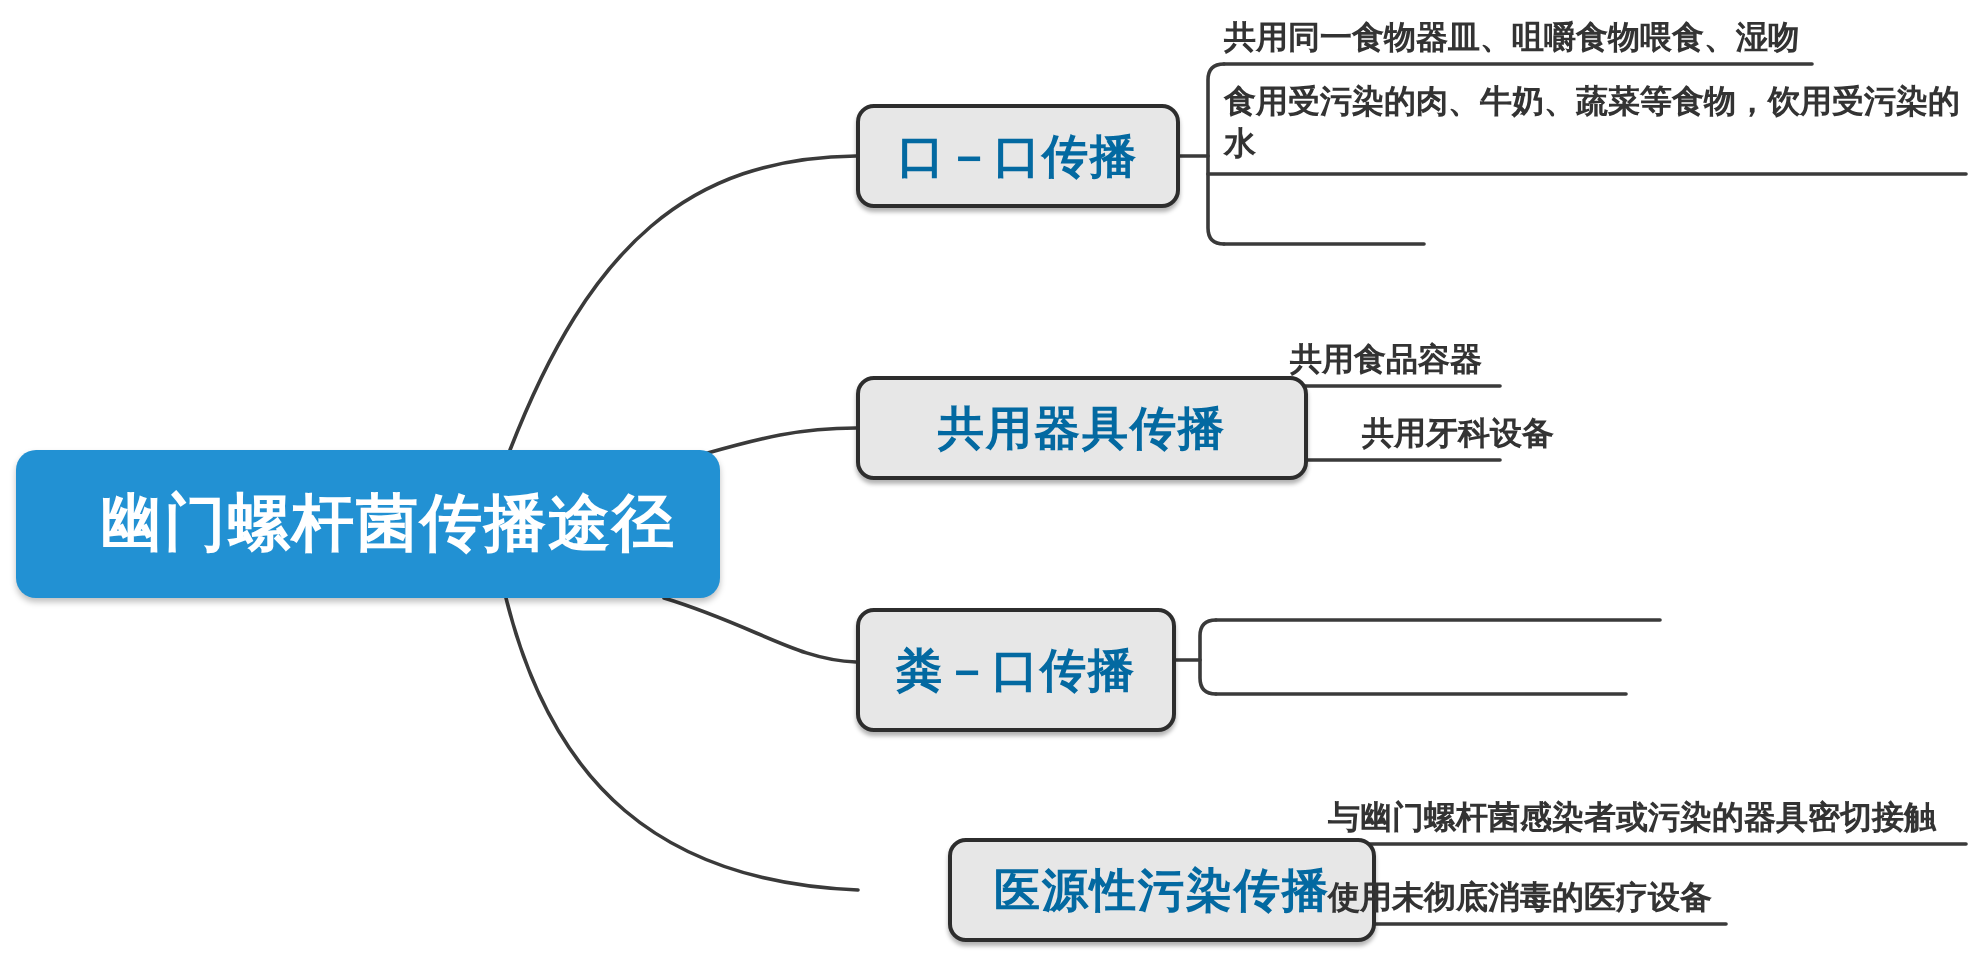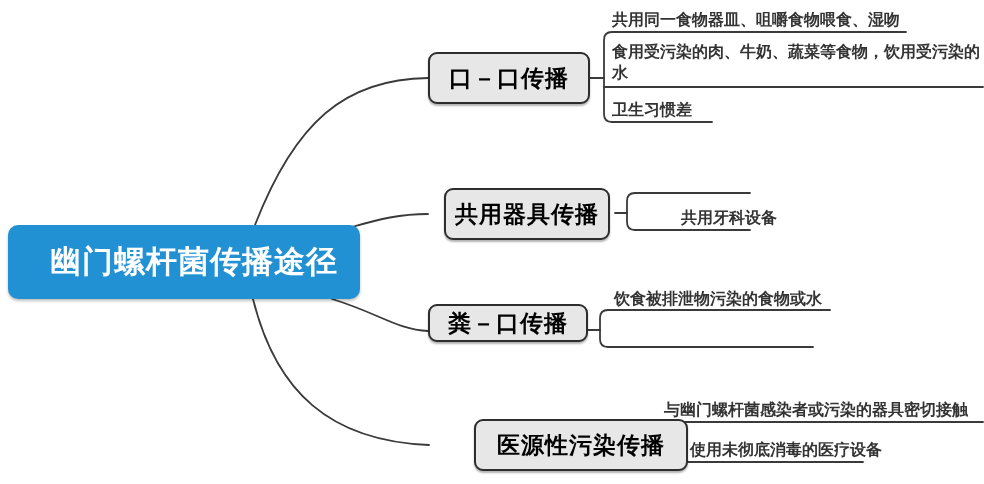--- a/index.html
+++ b/index.html
@@ -24,40 +24,40 @@
     background: #2291d3; border-radius: 10px;
     display: flex; align-items: center; justify-content: center;
     color: #ffffff; font-size: 31px; font-weight: bold; letter-spacing: 1px;
     box-shadow: 0 2px 3px rgba(0,0,0,0.25);
     padding-left: 20px;
   }
   .branch-node {
     position: absolute;
     background: #e7e7e7; border: 2px solid #2d2d2d; border-radius: 9px;
     display: flex; align-items: center; justify-content: center;
-    color: #000000; font-size: 23px; font-weight: bold; letter-spacing: 1px;
+    color: #0369a1; font-size: 23px; font-weight: bold; letter-spacing: 1px;
     box-shadow: 0 2px 2px rgba(0,0,0,0.3);
   }
   .bn-1 { left: 428px; top: 52px;  width: 162px; height: 52px; }
-  .bn-2 { left: 444px; top: 188px; width: 166px; height: 52px; }
-  .bn-3 { left: 428px; top: 304px; width: 160px; height: 38px; }
+  .bn-2 { left: 428px; top: 188px; width: 226px; height: 52px; }
+  .bn-3 { left: 428px; top: 304px; width: 160px; height: 62px; }
   .bn-4 { left: 429px; top: 419px; width: 214px; height: 52px; margin-left: 45px; }
   .leaf {
     position: absolute; color: #333333; font-size: 16px; line-height: 21px;
     font-weight: 700; letter-spacing: 0;
   }
   .lf-1-1 { left: 612px; top: 9px;   width: 320px; white-space: nowrap; }
   .lf-1-2 { left: 612px; top: 41px;  width: 374px; }
   .lf-1-3 { left: 612px; top: 99px;  width: 200px; white-space: nowrap; }
   .lf-2-1 { left: 645px; top: 170px; width: 220px; white-space: nowrap; }
   .lf-2-2 { left: 645px; top: 207px; width: 220px; white-space: nowrap; margin-left: 36px; }
   .lf-3-1 { left: 614px; top: 288px; width: 280px; white-space: nowrap; }
   .lf-3-2 { left: 614px; top: 325px; width: 260px; white-space: nowrap; }
   .lf-4-1 { left: 664px; top: 399px; width: 322px; white-space: nowrap; }
-  .lf-4-2 { left: 664px; top: 439px; width: 280px; white-space: nowrap; margin-left: 26px; }
+  .lf-4-2 { left: 664px; top: 439px; width: 280px; white-space: nowrap; }
 </style>
 </head>
 <body>
 
 <div class="canvas">
 
   <svg class="connectors" viewBox="0 0 984 484" xmlns="http://www.w3.org/2000/svg">
 
     <path d="M 255 225 C 295 122, 345 79, 428 78"></path>
     <path d="M 352 227 C 380 219, 400 214, 428 214"></path>
@@ -98,19 +98,18 @@
   </div>
   <div class="branch-node bn-3">
     <span>粪－口传播</span>
   </div>
   <div class="branch-node bn-4">
     <span>医源性污染传播</span>
   </div>
 
   <div class="leaf lf-1-1">共用同一食物器皿、咀嚼食物喂食、湿吻</div>
   <div class="leaf lf-1-2">食用受污染的肉、牛奶、蔬菜等食物，饮用受污染的水</div>
-  <div class="leaf lf-1-3">卫生习惯差</div>
+  <div class="leaf lf-2-1">共用食品容器</div>
   <div class="leaf lf-2-2">共用牙科设备</div>
-  <div class="leaf lf-3-1">饮食被排泄物污染的食物或水</div>
   <div class="leaf lf-4-1">与幽门螺杆菌感染者或污染的器具密切接触</div>
   <div class="leaf lf-4-2">使用未彻底消毒的医疗设备</div>
 
 </div>
 
 </body></html>

